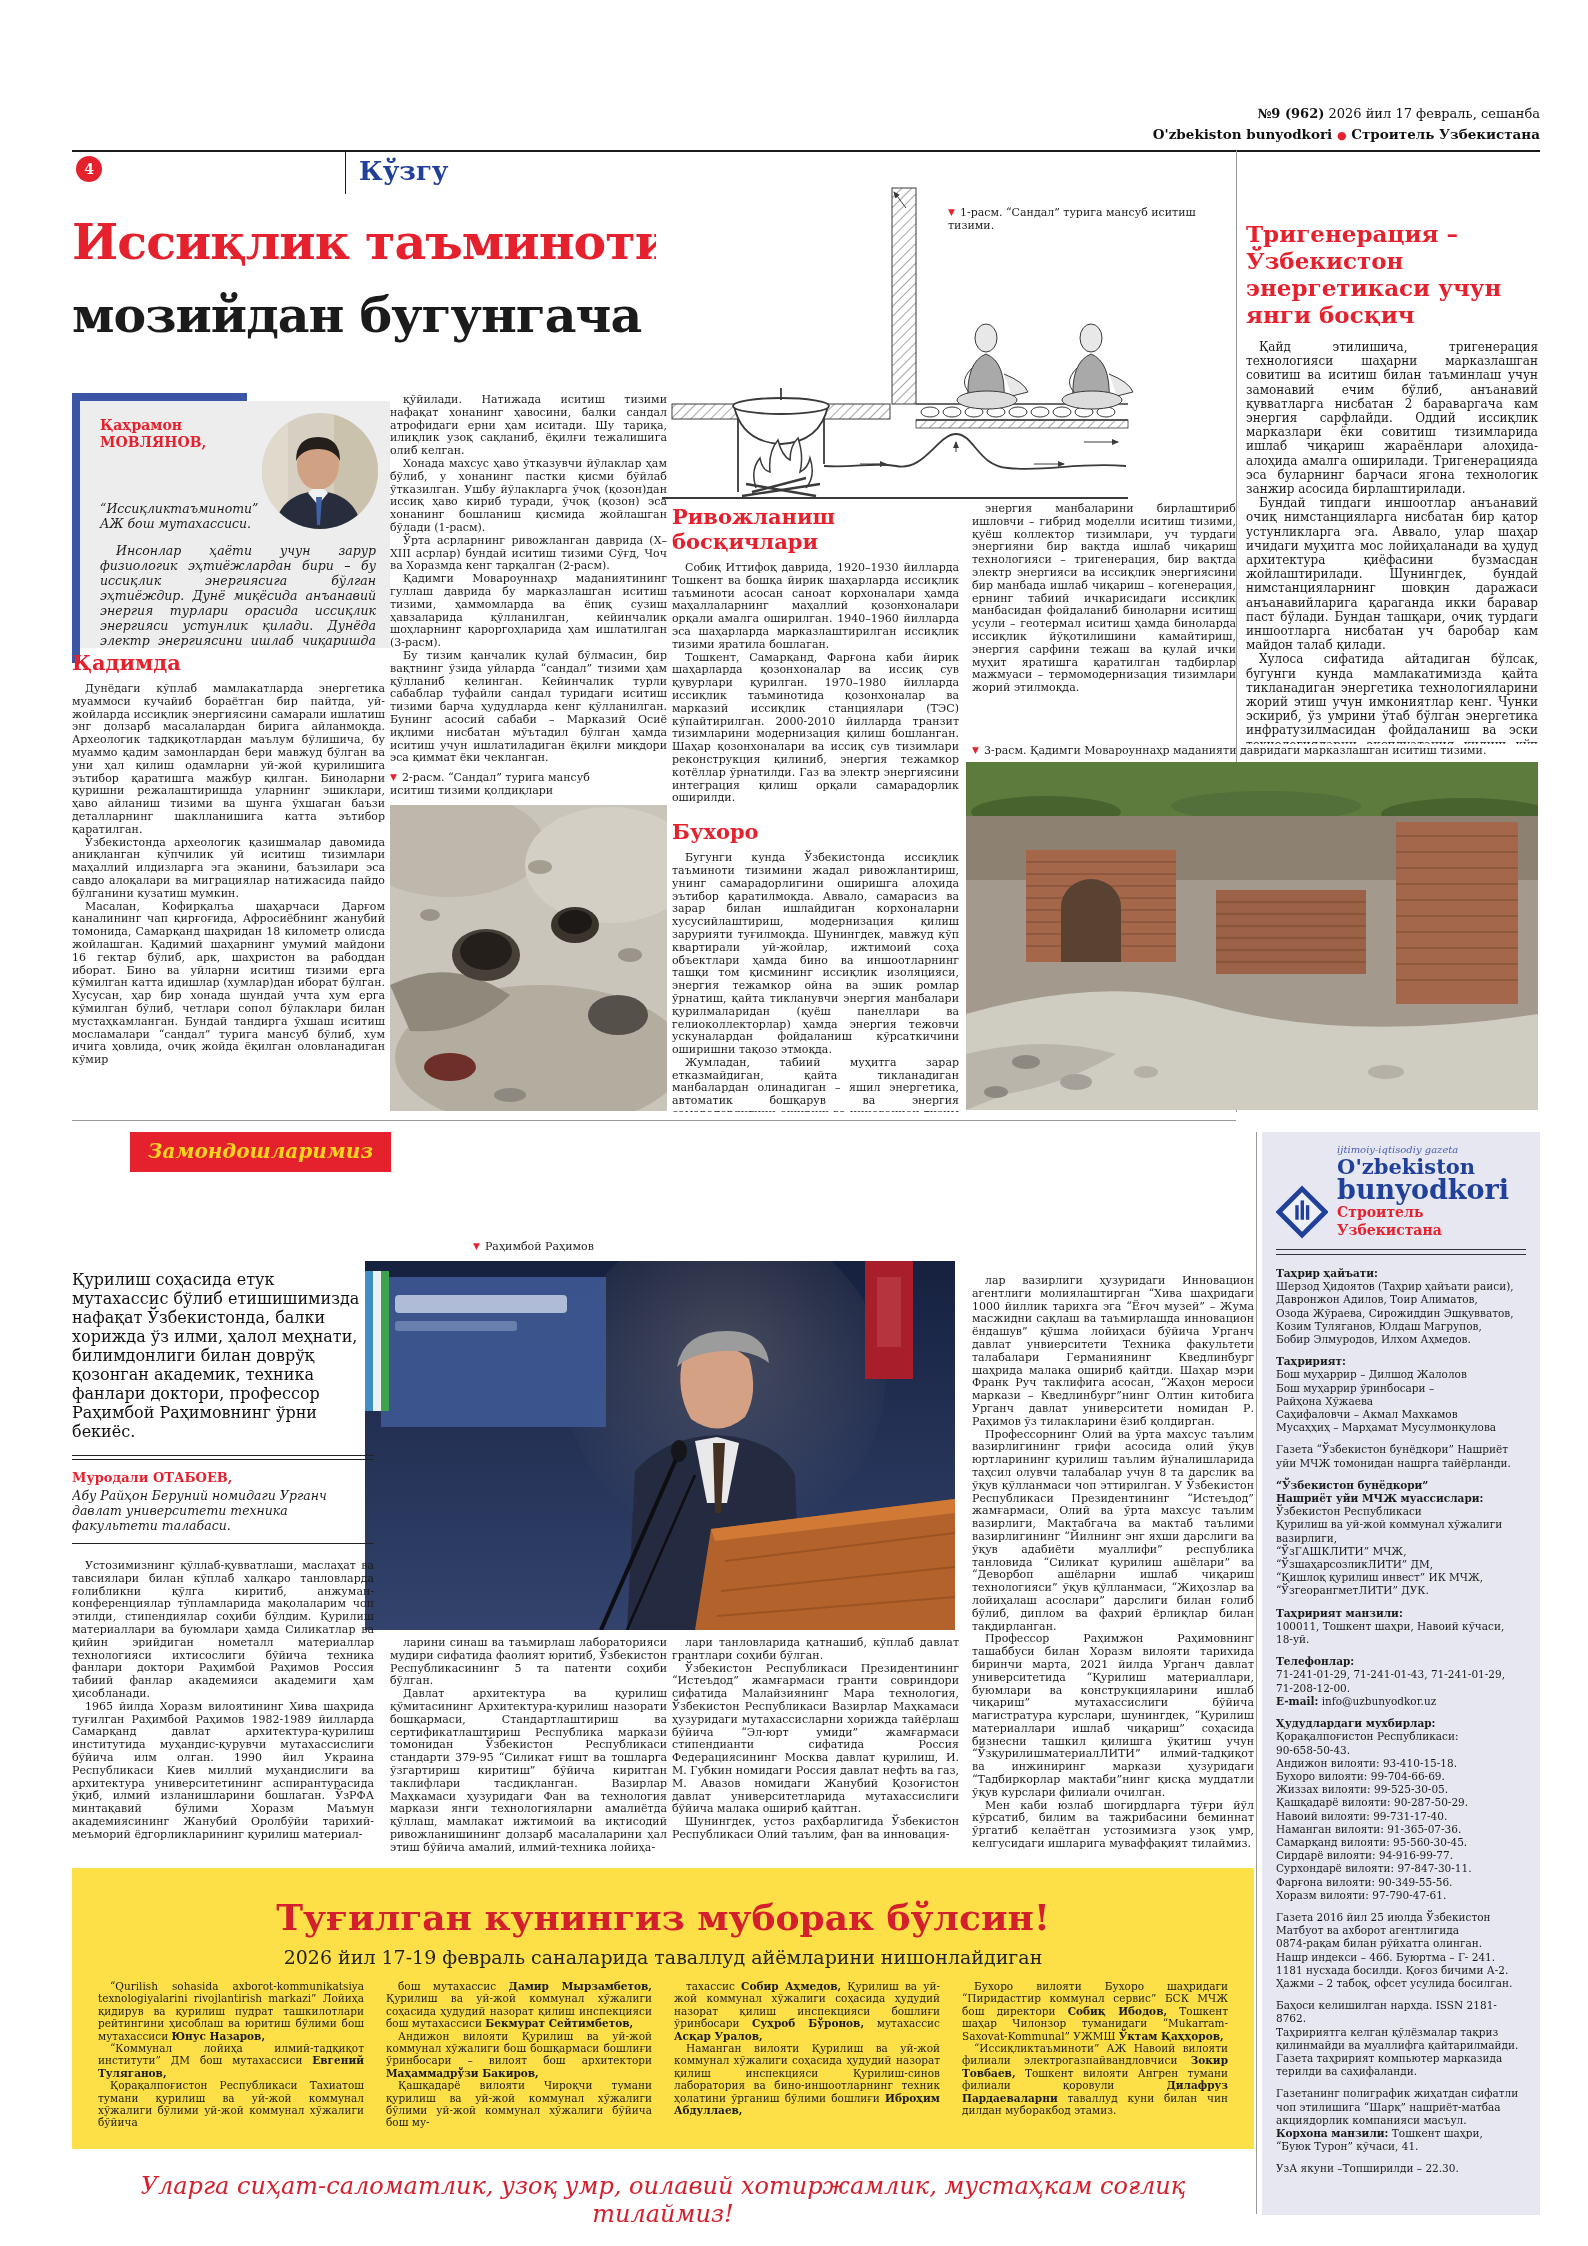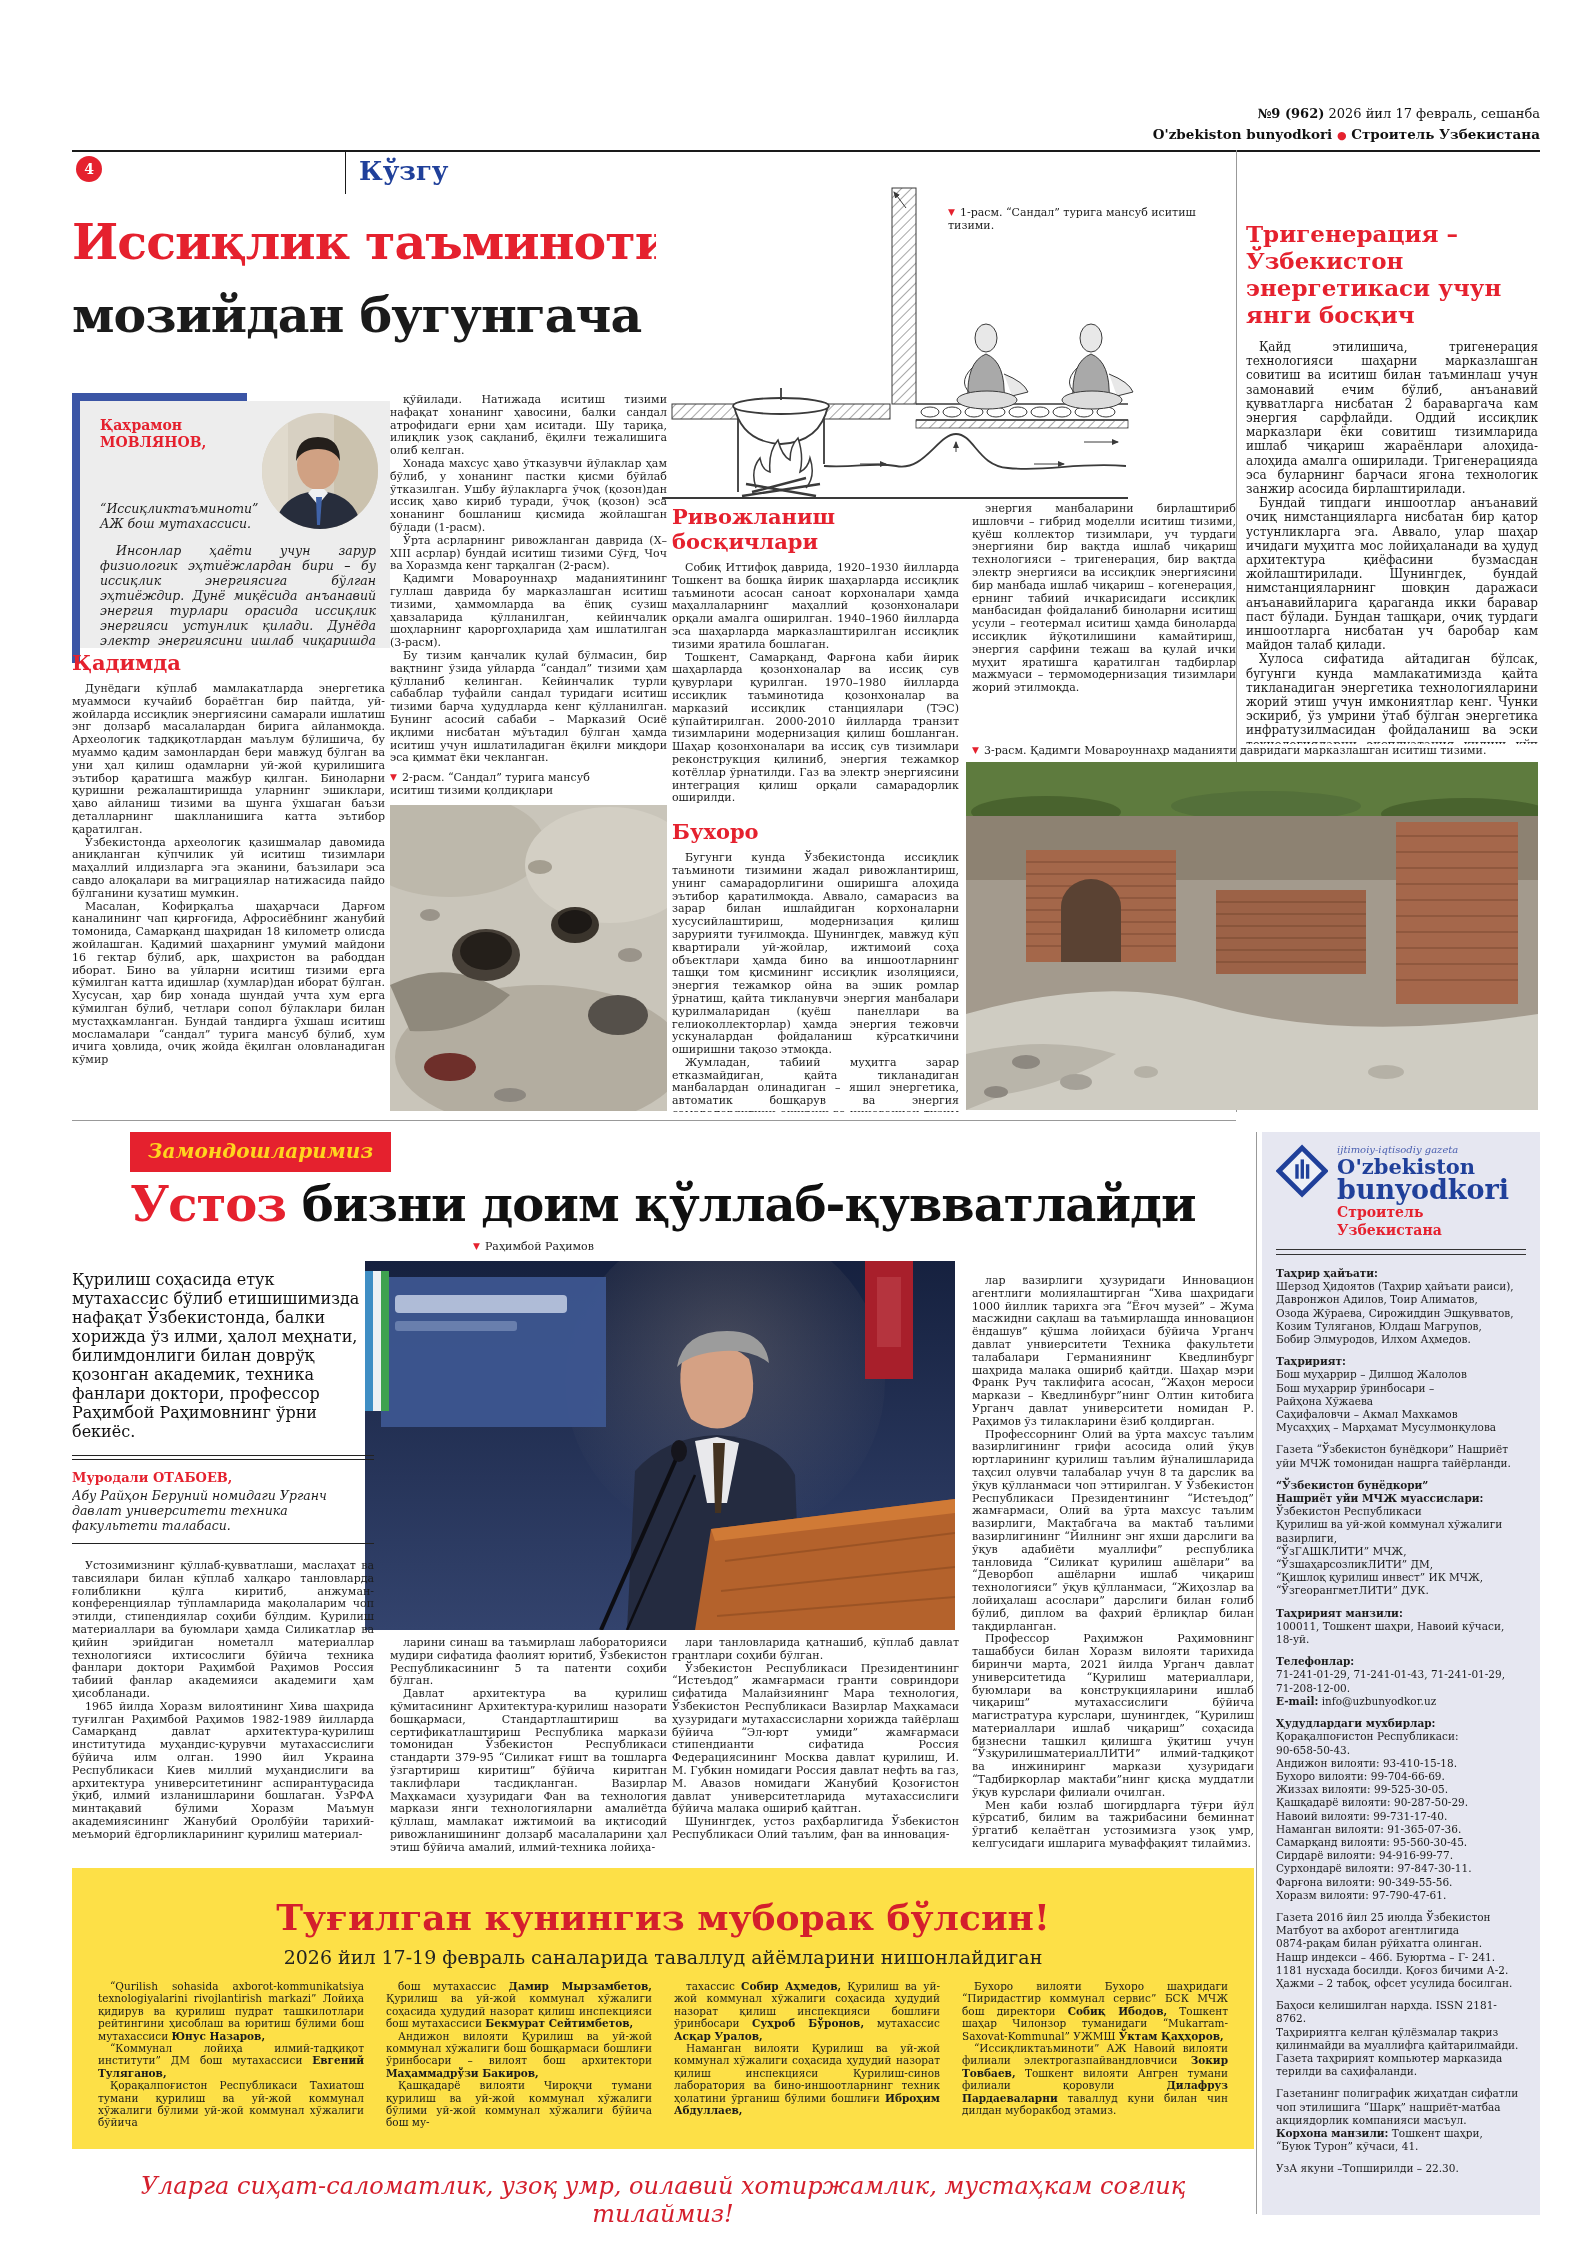--- a/index.html
+++ b/index.html
@@ -73,21 +73,21 @@
         box-sizing:border-box;padding:26px 26px;}
   #bday h2{font-size:36px;color:#d41f2c;text-align:center;margin:2px 0 8px;font-weight:bold;}
   #bday .sub{font-size:19px;text-align:center;color:#222;margin:0 0 12px;}
   #bday .cols{display:flex;gap:22px;height:178px;overflow:hidden;}
   #bday .bcol{flex:1;font-size:10.5px;line-height:12.4px;text-align:justify;}
   #bday .bcol p{margin:0;text-indent:12px;}
   #bday .wish{font-style:italic;color:#d41f2c;text-align:center;font-size:24px;margin-top:14px;}
   
   #mast{position:absolute;left:1262px;top:1132px;width:278px;height:1083px;background:#e6e7f1;
         box-sizing:border-box;padding:10px 14px;}
-  .mlogo{display:flex;gap:9px;align-items:flex-start;padding:2px 0 8px;}
+  .mlogo{display:flex;gap:9px;align-items:flex-end;padding:2px 0 8px;}
   .mlogo .l1{font-size:10px;font-style:italic;color:#4a5fb0;line-height:12px;}
   .mlogo .l2{font-size:21px;font-weight:bold;color:#20409a;line-height:21px;}
   .mlogo .l3{font-size:27px;font-weight:bold;color:#20409a;line-height:26px;}
   .mlogo .l4{font-size:14px;color:#e5212e;font-weight:bold;line-height:18px;}
   .mrule{height:4px;border-top:1px solid #333;border-bottom:1px solid #333;margin:2px 0 12px;}
   .mast-body p{font-size:10.5px;line-height:13.2px;margin:0 0 9px;white-space:pre-line;color:#1b1b1b;}
   .mfoot{display:flex;font-size:10.5px;margin-top:8px;}
 </style>
 </head>
 <body>
@@ -283,23 +283,20 @@
       <ellipse cx="30" cy="330" rx="12" ry="6" fill="#8d8880"></ellipse>
       <ellipse cx="180" cy="310" rx="12" ry="6" fill="#b5b1a6"></ellipse>
       <ellipse cx="420" cy="310" rx="18" ry="7" fill="#b5b1a6"></ellipse>
     </svg>
   </div>
 
   <div id="divider"></div>
   <div id="vrule2"></div>
 
   <div id="tag">Замондошларимиз</div>
-  <div id="headline2">
-    <span class="red">Устоз</span><span> бизни доим қўллаб-қувватлайди</span>
-  </div>
 
   <div id="capr" class="figcap">
     <span class="tri">▼</span><span>Раҳимбой Раҳимов</span>
   </div>
 
   <div id="mainphoto">
     <svg viewBox="0 0 590 369" width="590" height="369" preserveAspectRatio="none">
       <defs>
         <linearGradient id="pg" x1="0" y1="0" x2="0" y2="1">
           <stop offset="0" stop-color="#16213f"></stop>

